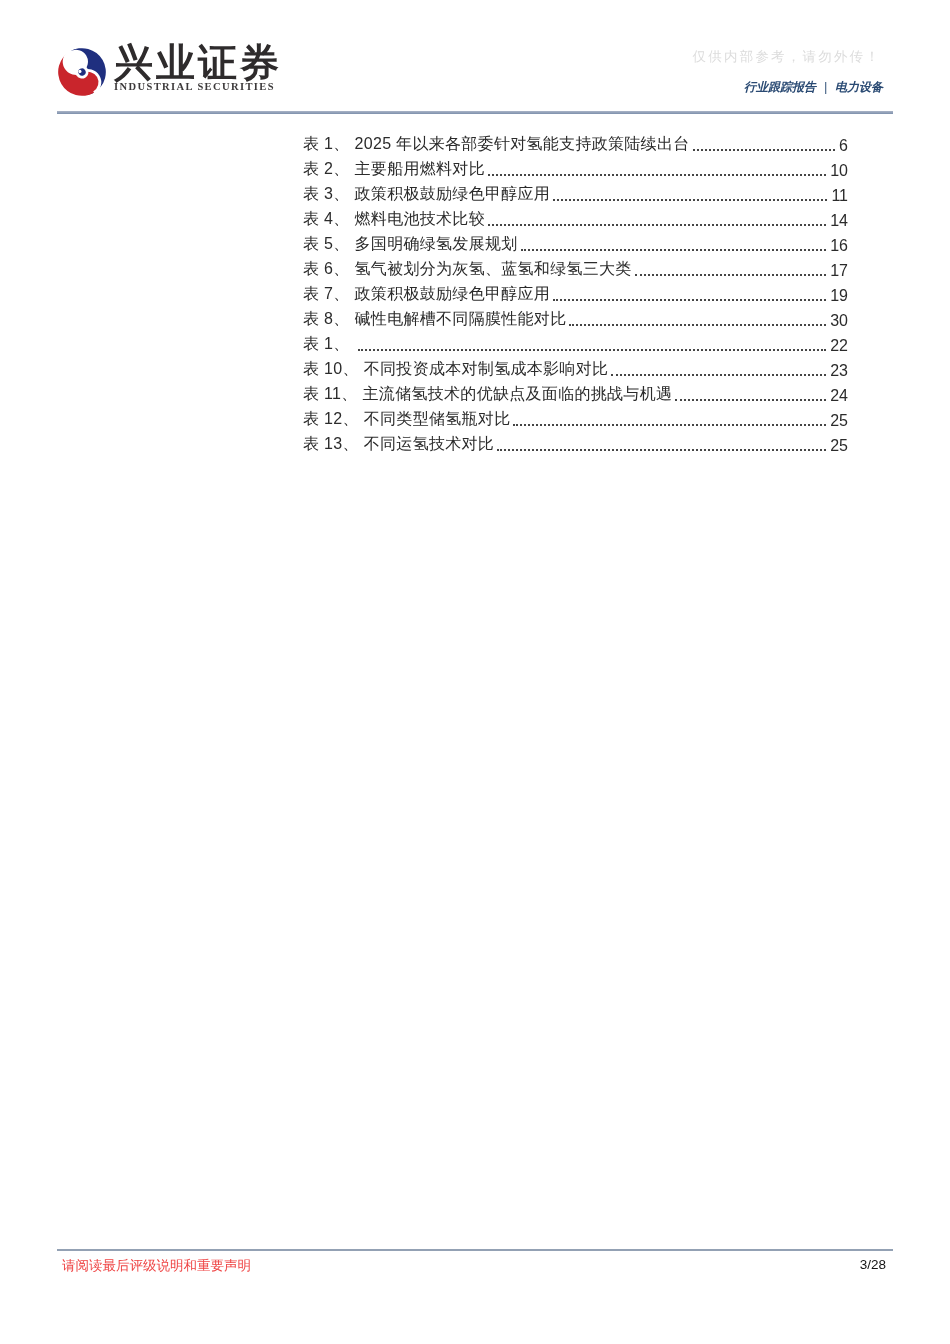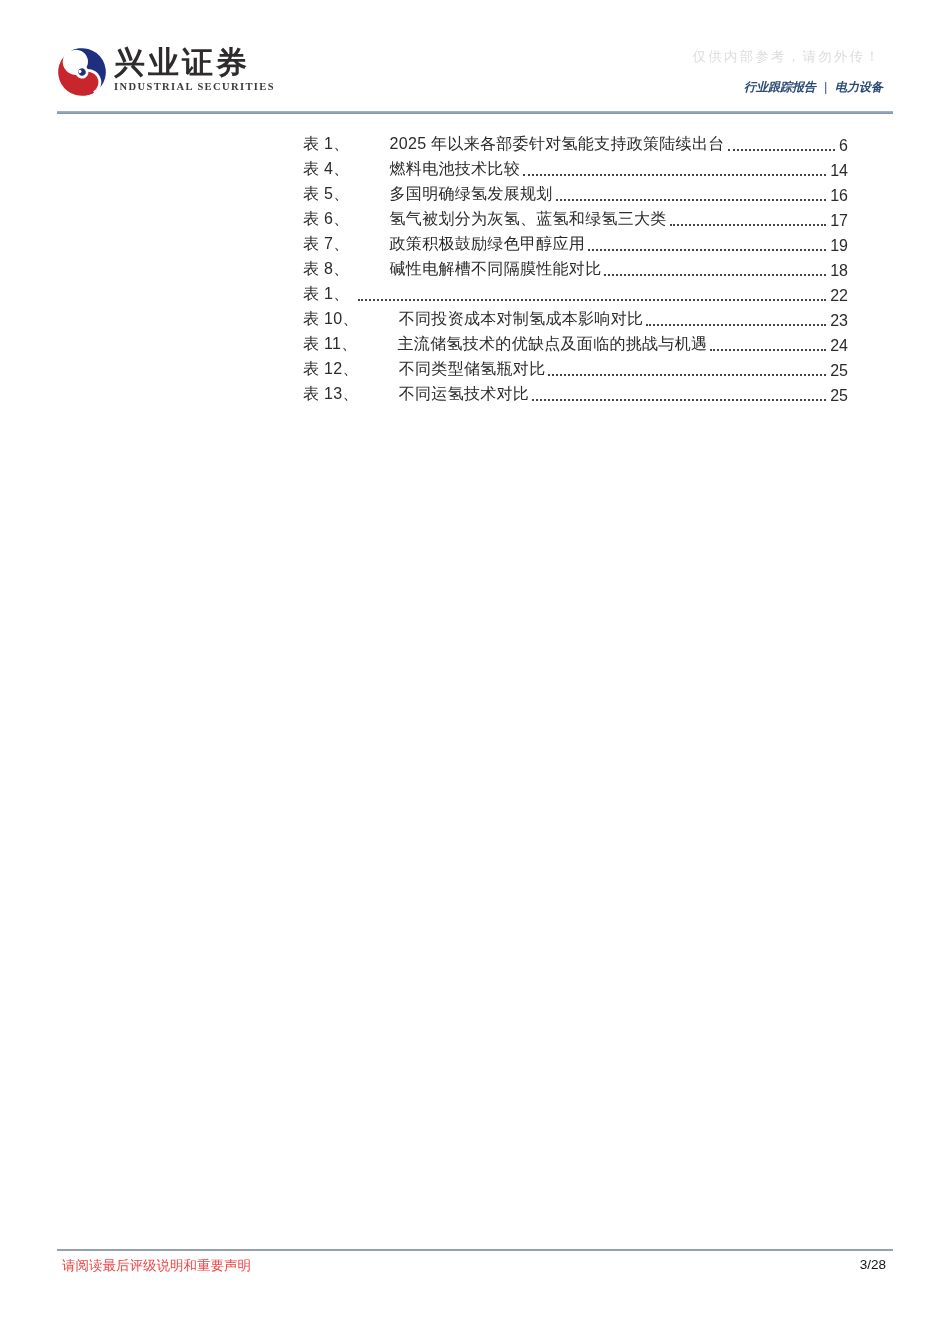--- a/index.html
+++ b/index.html
@@ -27,21 +27,21 @@
   .brand {
     position: absolute;
     left: 56px; top: 46px;
     display: flex;
     align-items: flex-start;
   }
   .brand-logo { width: 52px; height: 52px; flex: 0 0 auto; }
   .brand-text { margin-left: 6px; display: flex; flex-direction: column; }
   .brand-cn {
     font-family: "Liberation Serif", serif;
-    font-size: 31px;
+    font-size: 39px;
     font-weight: 700;
     letter-spacing: 3px;
     color: #2e2b2c;
     line-height: 34px;
     white-space: nowrap;
   }
   .brand-en {
     font-family: "Liberation Serif", serif;
     font-size: 10.5px;
     font-weight: 700;
@@ -78,21 +78,21 @@
   }
   .toc-row {
     display: flex;
     align-items: flex-end;
     height: 25px;
     font-size: 16px;
     color: #2b2b2b;
     cursor: pointer;
   }
   .toc-label { white-space: pre; margin-right: 5px; letter-spacing: 0.3px; margin-left: 22px; }
-  .toc-title { white-space: pre; letter-spacing: 0.3px; margin-left: 35px; }
+  .toc-title { white-space: pre; letter-spacing: 0.3px; }
   .toc-leader {
     flex: 1 1 auto;
     min-width: 16px;
     border-bottom: 2px dotted #454545;
     margin: 0 4px 4px 3px;
   }
   .toc-page { white-space: nowrap; }
 
   
   .footer-rule {
@@ -147,20 +147,32 @@
 <div class="header-rule"></div>
 
 <div class="toc">
   <div class="toc-row">
     <span class="toc-label">表 1、</span>
     <span class="toc-title">2025 年以来各部委针对氢能支持政策陆续出台</span>
     <span class="toc-leader"></span>
     <span class="toc-page">6</span>
   </div>
   <div class="toc-row">
+    <span class="toc-label">表 2、</span>
+    <span class="toc-title">主要船用燃料对比</span>
+    <span class="toc-leader"></span>
+    <span class="toc-page">10</span>
+  </div>
+  <div class="toc-row">
+    <span class="toc-label">表 3、</span>
+    <span class="toc-title">政策积极鼓励绿色甲醇应用</span>
+    <span class="toc-leader"></span>
+    <span class="toc-page">11</span>
+  </div>
+  <div class="toc-row">
     <span class="toc-label">表 4、</span>
     <span class="toc-title">燃料电池技术比较</span>
     <span class="toc-leader"></span>
     <span class="toc-page">14</span>
   </div>
   <div class="toc-row">
     <span class="toc-label">表 5、</span>
     <span class="toc-title">多国明确绿氢发展规划</span>
     <span class="toc-leader"></span>
     <span class="toc-page">16</span>
@@ -174,21 +186,21 @@
   <div class="toc-row">
     <span class="toc-label">表 7、</span>
     <span class="toc-title">政策积极鼓励绿色甲醇应用</span>
     <span class="toc-leader"></span>
     <span class="toc-page">19</span>
   </div>
   <div class="toc-row">
     <span class="toc-label">表 8、</span>
     <span class="toc-title">碱性电解槽不同隔膜性能对比</span>
     <span class="toc-leader"></span>
-    <span class="toc-page">18</span>
+    <span class="toc-page">30</span>
   </div>
   <div class="toc-row">
     <span class="toc-label">表 1、</span>
     <span class="toc-leader"></span>
     <span class="toc-page">22</span>
   </div>
   <div class="toc-row">
     <span class="toc-label">表 10、</span>
     <span class="toc-title">不同投资成本对制氢成本影响对比</span>
     <span class="toc-leader"></span>

